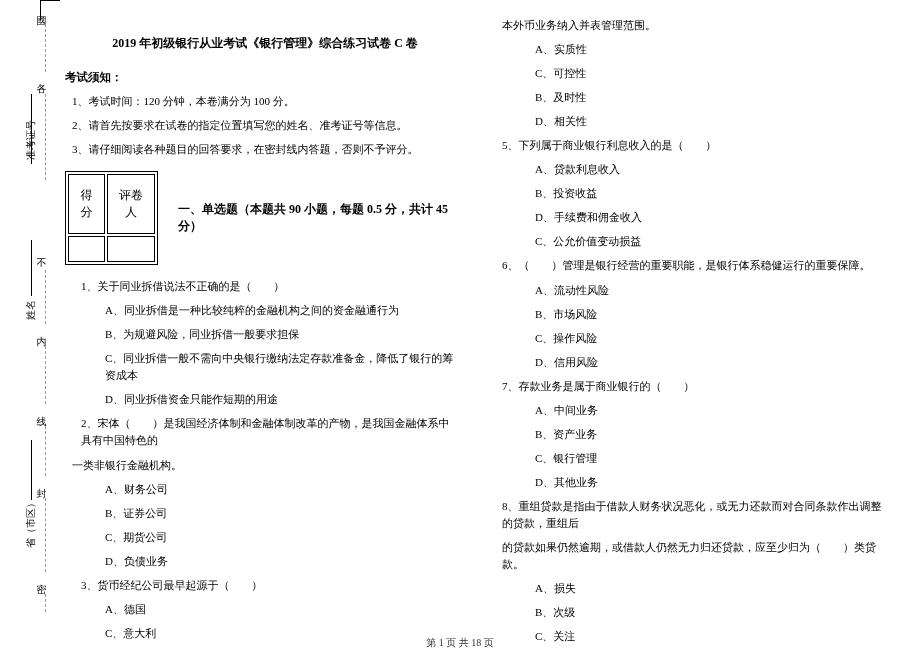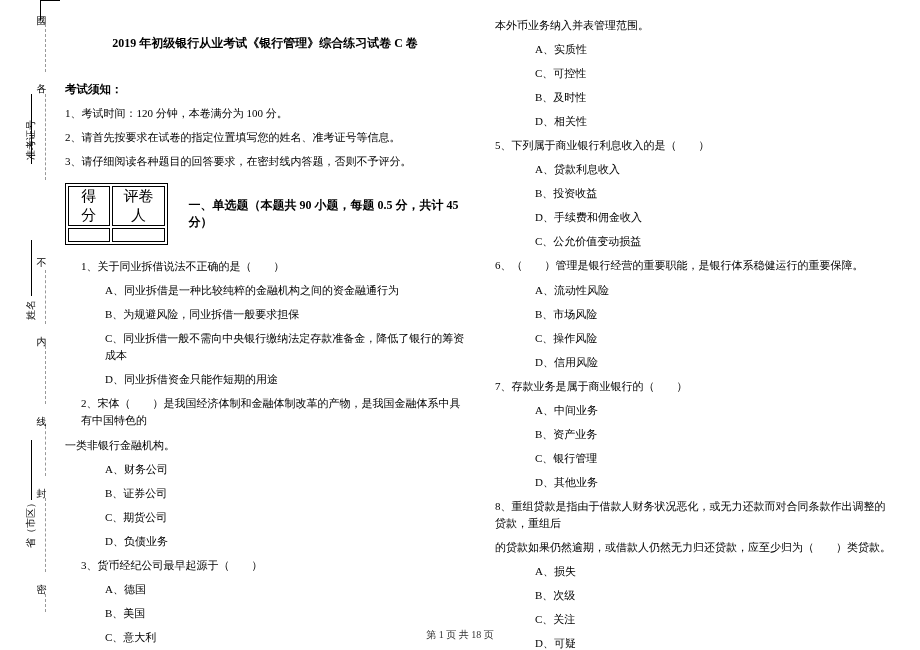--- a/index.html
+++ b/index.html
@@ -63,58 +63,58 @@
       width: 0;
     }
     .col {
       width: 50%;
       padding: 0 15px;
     }
     .title {
       text-align: center;
       font-weight: bold;
       font-size: 12px;
-      margin: 25px 0 30px 0;
+      margin: 25px 0 18px 0;
     }
     .sec-heading {
       font-weight: bold;
       font-size: 11.5px;
       margin: 8px 0;
     }
     .line {
-      margin: 7px 0;
+      margin: 7px 7px;
       line-height: 1.55;
     }
     .indent1 { margin-left: 16px; }
     .indent2 { margin-left: 40px; }
     .score-box {
       display: inline-block;
       border: 1px solid #000;
       margin: 6px 0;
     }
     .score-box td {
       border: 1px solid #000;
-      padding: 0 6px;
-      font-size: 15px;
+      padding: 12px 6px;
+      font-size: 12px;
       text-align: center;
       min-width: 30px;
       height: 14px;
     }
     .score-wrap {
       display: flex;
       align-items: center;
       gap: 20px;
     }
     .section-title {
       font-weight: bold;
       font-size: 12px;
     }
     .pagenum {
       position: absolute;
-      bottom: 8px;
+      bottom: 0;
       width: 100%;
       text-align: center;
       font-size: 10px;
       color: #333;
     }
   </style>
 </head>
 <body>
 
 <div class="sideband">
@@ -184,21 +184,20 @@
 
     <div class="line indent1">2、宋体（　　）是我国经济体制和金融体制改革的产物，是我国金融体系中具有中国特色的</div>
     <div class="line">一类非银行金融机构。</div>
     <div class="line indent2">A、财务公司</div>
     <div class="line indent2">B、证券公司</div>
     <div class="line indent2">C、期货公司</div>
     <div class="line indent2">D、负债业务</div>
 
     <div class="line indent1">3、货币经纪公司最早起源于（　　）</div>
     <div class="line indent2">A、德国</div>
-    <div class="line indent2">B、美国</div>
     <div class="line indent2">C、意大利</div>
     <div class="line indent2">D、英国</div>
 
   </div>
 
   <div class="col">
     <div class="line">本外币业务纳入并表管理范围。</div>
     <div class="line indent2">A、实质性</div>
     <div class="line indent2">C、可控性</div>
     <div class="line indent2">B、及时性</div>

